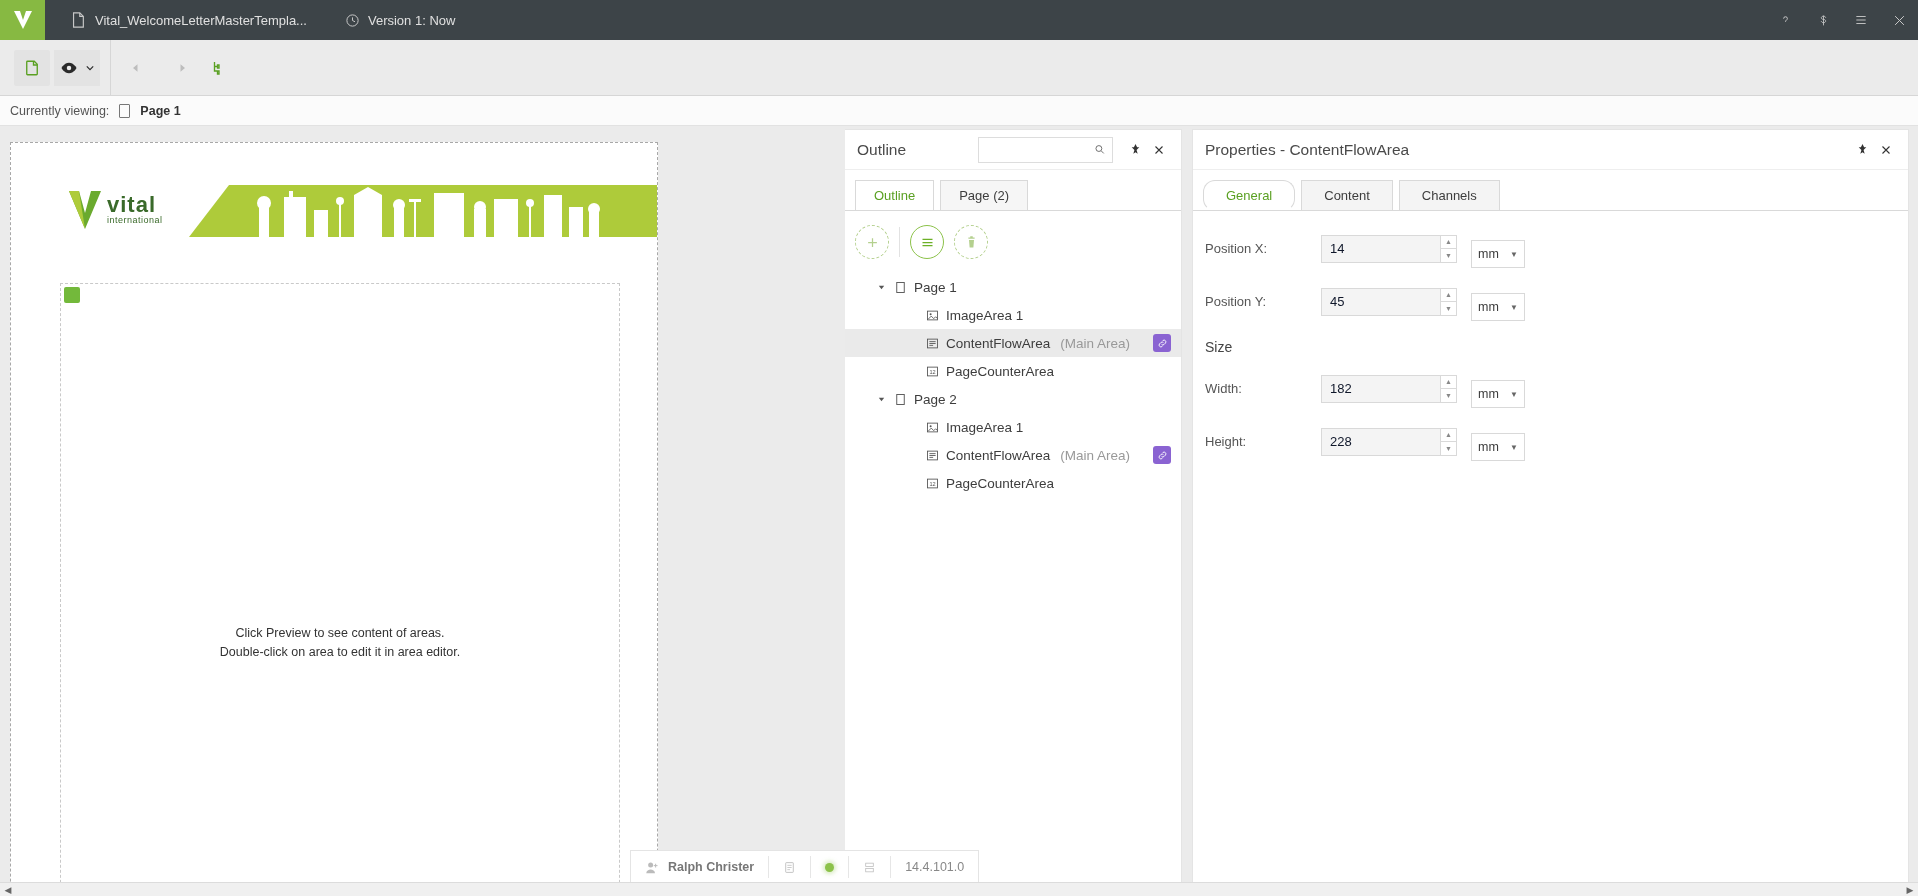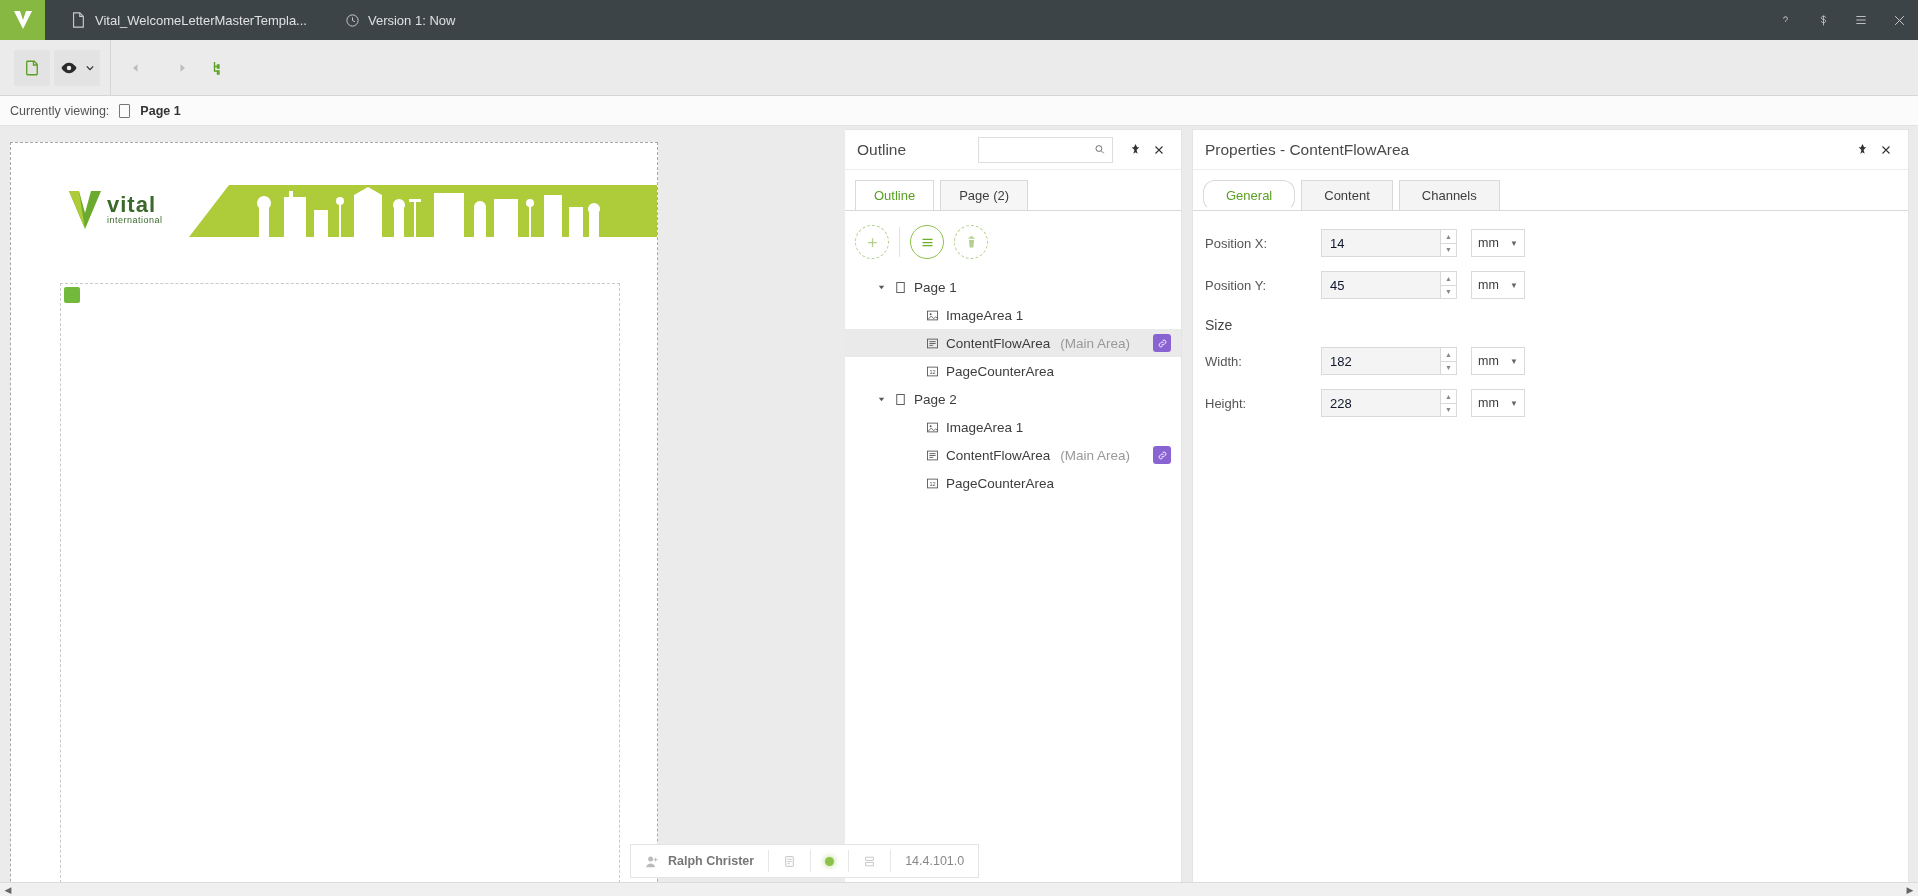--- a/index.html
+++ b/index.html
@@ -96,26 +96,26 @@
 .p-tab.active { background:#fff; border-bottom-color:#fff; color:#5aa022;border-radius:12px;}
 .p-tabs-line { height:1px; background:#d9d9d9; margin-top:-1px;}
 .props-body { padding:18px 12px; display:flex; flex-direction:column; gap:14px;}
 .prop-row { display:flex; align-items:center; gap:8px;}
 .prop-row .plabel { width:108px; font-size:13px; color:#555;}
 .num-field { display:flex; height:28px; }
 .num-field input { width:120px; border:1px solid #d9d9d9; background:#f4f4f4; color:#0f172a; padding:0 8px; outline:none; font-size:13px;}
 .spin { width:16px; display:flex; flex-direction:column; border:1px solid #d9d9d9; border-left:none;}
 .spin div{ flex:1; display:flex; align-items:center; justify-content:center; font-size:7px; color:#888; cursor:pointer;}
 .spin div:first-child{ border-bottom:1px solid #d9d9d9;}
-.unit { width:54px; height:28px; border:1px solid #d9d9d9; margin-left:6px; display:flex; align-items:center; justify-content:space-between; padding:0 6px; font-size:12.5px; cursor:pointer;}
+.unit { width:54px; height:28px; border:1px solid #d9d9d9; margin-left:6px; display:flex; align-items:center; justify-content:space-between; padding:0 6px; font-size:12.5px; cursor:pointer;margin-top:11px;}
 .unit .car{ font-size:8px; color:#666;}
 .section-h { font-size:14px; color:#444; margin-top:4px;}
 
 
-.status-float { position:absolute; left:630px; bottom:18px; height:34px; background:#fff; border:1px solid #e4e4e4; display:flex; align-items:center; font-size:12.5px; color:#888;}
+.status-float { position:absolute; left:630px; bottom:12px; height:34px; background:#fff; border:1px solid #e4e4e4; display:flex; align-items:center; font-size:12.5px; color:#888;}
 .status-float .cell{ padding:0 14px; display:flex; align-items:center; gap:8px; height:100%;}
 .status-float .vs { width:1px; height:22px; background:#e6e6e6;}
 .dot-g { width:9px; height:9px; border-radius:50%; background:#8cc24a; box-shadow:0 0 4px 2px rgba(140,194,74,0.35);}
 
 
 .hbar { position:absolute; left:0; right:0; bottom:0; height:14px; background:#f0f0f0; border-top:1px solid #dcdcdc;}
 .hbar .arrow { position:absolute; top:0; width:16px; height:14px; display:flex;align-items:center;justify-content:center;font-size:9px;color:#666;cursor:pointer;}
 .hbar .arrow.l{left:0;} .hbar .arrow.r{right:0;}
 
 
@@ -257,20 +257,24 @@
               <path d="M2 2 L18 40 L12 2 Z" fill="#aecb3a"></path>
             </svg>
           <div class="brand-text">
             <div class="l1">vital</div>
             <div class="l2">international</div>
           </div>
         </div>
       </div>
       <div class="content-box">
         <div class="cb-ic"></div>
+        <div class="placeholder">
+          <div>Click Preview to see content of areas.</div>
+          <div>Double-click on area to edit it in area editor.</div>
+        </div>
       </div>
     </div>
   </div>
 
   <div class="panels">
 
     <div class="panel outline">
       <div class="panel-hd">
         <span>Outline</span>
         <div class="sp"></div>

